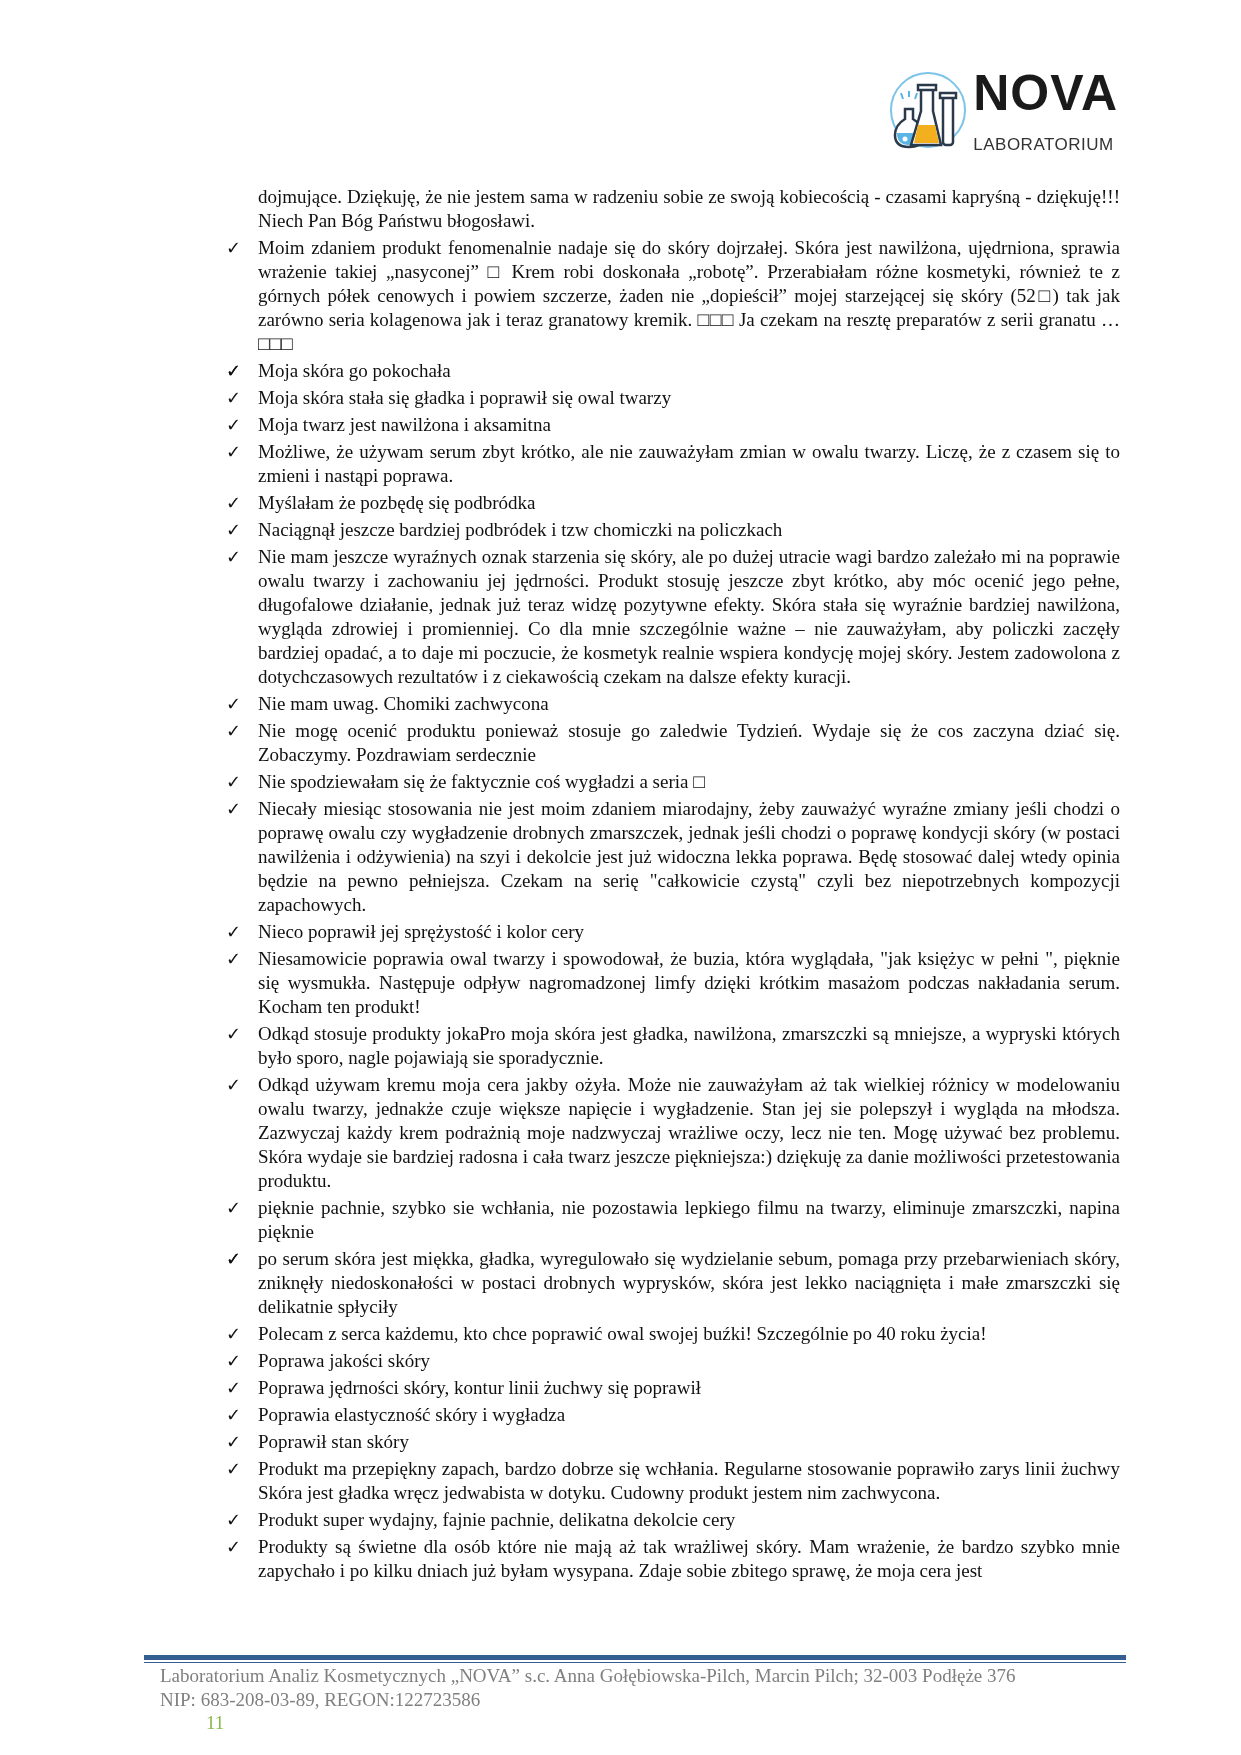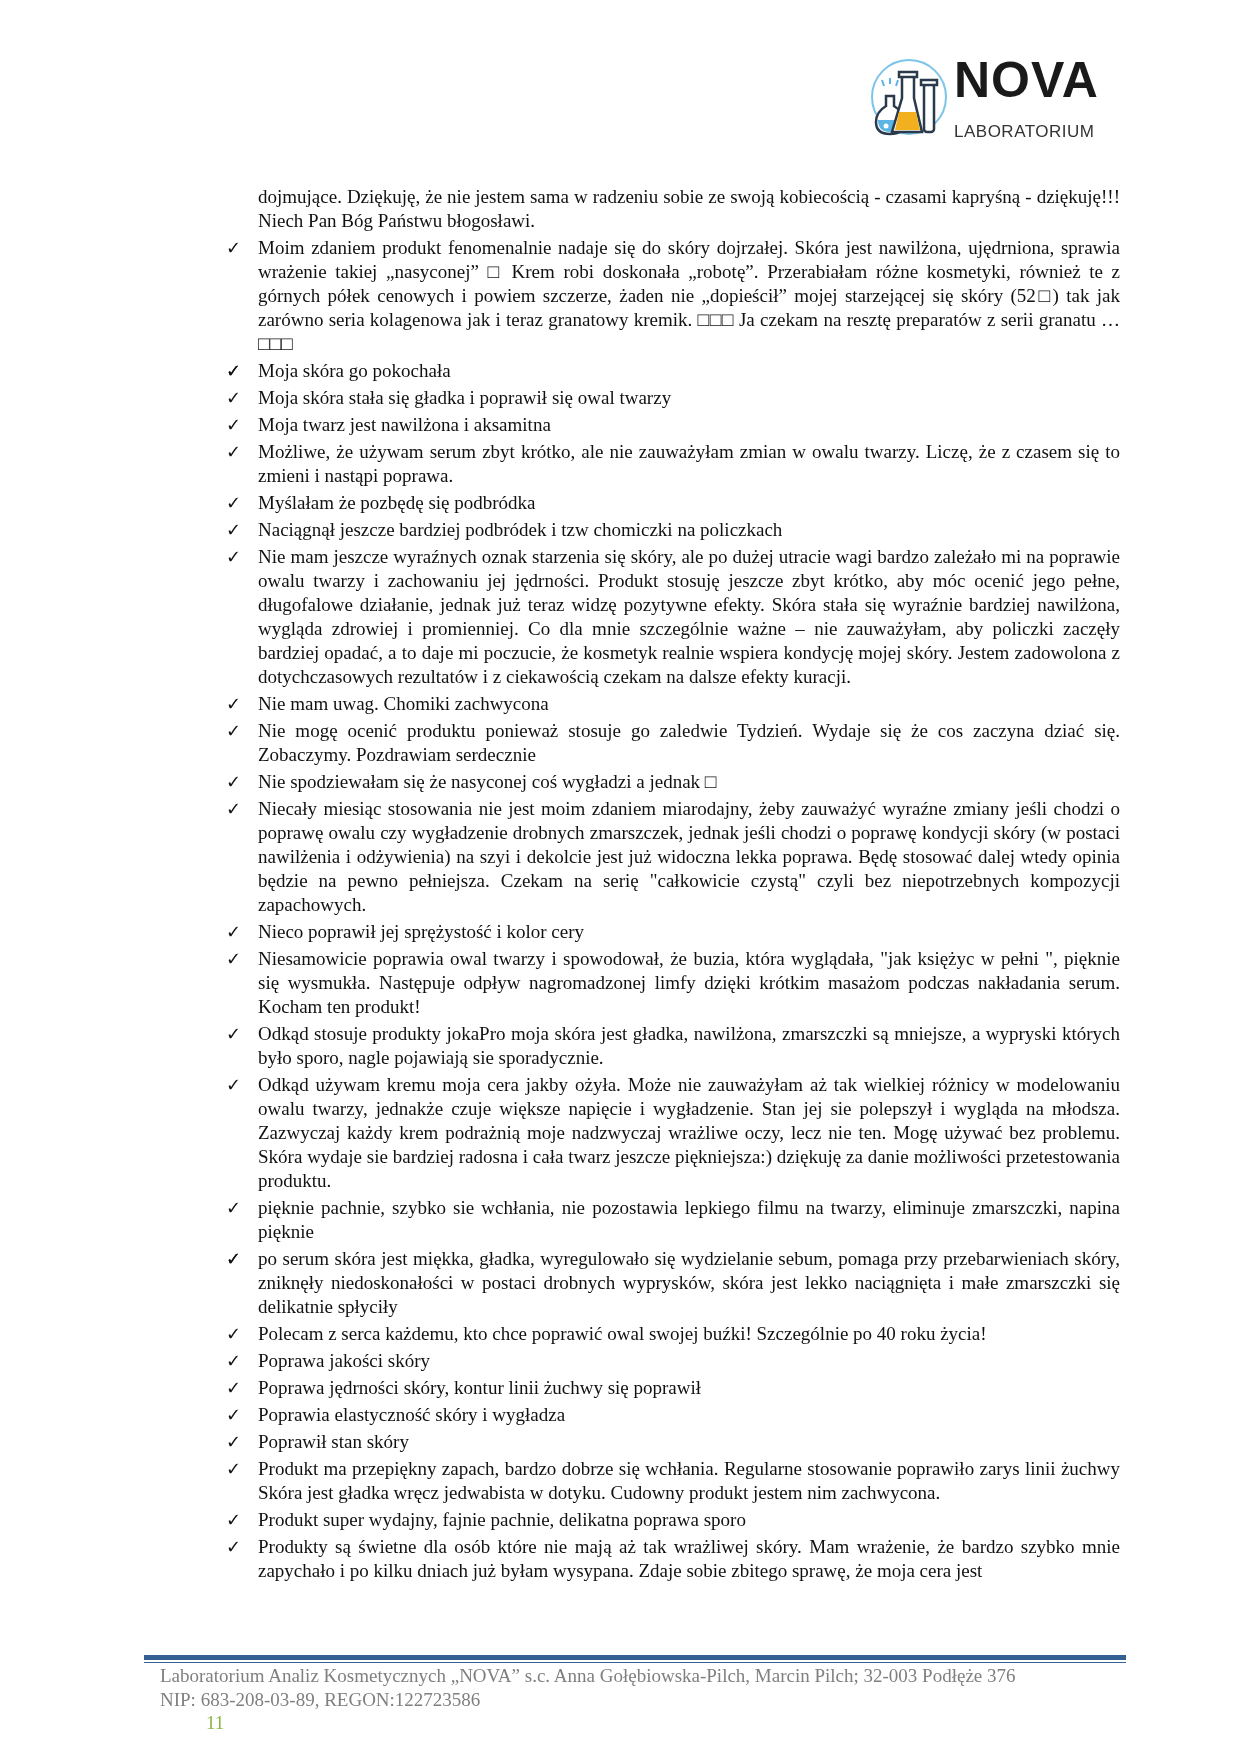--- a/index.html
+++ b/index.html
@@ -1,18 +1,18 @@
 <!DOCTYPE html>
 <html><head>
 <meta charset="utf-8">
 <style>
   html, body { margin: 0; padding: 0; background: #ffffff; }
   body { width: 1241px; height: 1755px; position: relative; overflow: hidden;
          font-family: "Liberation Serif", "DejaVu Serif", serif; color: #111; }
-  .logo { position: absolute; left: 868px; top: 52px; width: 250px; height: 90px; display: flex; align-items: center; }
+  .logo { position: absolute; left: 868px; top: 65px; width: 250px; height: 90px; display: flex; align-items: center; justify-content: flex-end; }
   .logo svg { width: 82px; height: 82px; flex: none; }
   .logo-text { margin-left: 4px; display: flex; flex-direction: column; line-height: 1; }
   .logo-title { font-family: "Liberation Sans", "DejaVu Sans", sans-serif; font-weight: bold; font-size: 50px; letter-spacing: 1px; color: #1a1a1a; }
   .logo-sub { font-family: "Liberation Sans", "DejaVu Sans", sans-serif; font-size: 17px; letter-spacing: 0.5px; color: #333; margin-top: 18px; }
   .content { position: absolute; left: 226px; top: 152px; width: 894px; font-size: 19px; line-height: 24px; }
   .cont { padding-left: 32px; text-align: justify; text-align-last: left; margin-top: 33px; }
   ul.checks { list-style: none; margin: 0; padding: 0; }
   ul.checks li { position: relative; padding-left: 32px; text-align: justify; text-align-last: left; margin-top: 3px; }
   ul.checks li .mark { position: absolute; left: 0; top: 0; font-family: "DejaVu Sans", sans-serif; font-size: 18px; }
   .footer-rule { position: absolute; left: 144px; top: 1655px; width: 982px; }
@@ -52,36 +52,36 @@
       <li><span class="mark">✓</span></li>
       <li><span class="mark">✓</span><span>Moja skóra go pokochała</span></li>
       <li><span class="mark">✓</span><span>Moja skóra stała się gładka i poprawił się owal twarzy</span></li>
       <li><span class="mark">✓</span><span>Moja twarz jest nawilżona i aksamitna</span></li>
       <li><span class="mark">✓</span><span>Możliwe, że używam serum zbyt krótko, ale nie zauważyłam zmian w owalu twarzy. Liczę,  że z czasem się to zmieni i nastąpi poprawa.</span></li>
       <li><span class="mark">✓</span><span>Myślałam że pozbędę się podbródka</span></li>
       <li><span class="mark">✓</span><span>Naciągnął jeszcze bardziej podbródek i tzw chomiczki na policzkach</span></li>
       <li><span class="mark">✓</span><span>Nie mam jeszcze wyraźnych oznak starzenia się skóry, ale po dużej utracie wagi bardzo zależało mi na poprawie owalu twarzy i zachowaniu jej jędrności. Produkt stosuję jeszcze zbyt krótko, aby móc ocenić jego pełne, długofalowe działanie, jednak już teraz widzę pozytywne efekty. Skóra stała się wyraźnie bardziej nawilżona, wygląda zdrowiej i promienniej. Co dla mnie szczególnie ważne – nie zauważyłam, aby policzki zaczęły bardziej opadać, a to daje mi poczucie, że kosmetyk realnie wspiera kondycję mojej skóry. Jestem zadowolona z dotychczasowych rezultatów i z ciekawością czekam na dalsze efekty kuracji.</span></li>
       <li><span class="mark">✓</span><span>Nie mam uwag. Chomiki zachwycona</span></li>
       <li><span class="mark">✓</span><span>Nie mogę ocenić produktu ponieważ stosuje go zaledwie Tydzień. Wydaje się że cos zaczyna dziać się. Zobaczymy. Pozdrawiam serdecznie</span></li>
-      <li><span class="mark">✓</span><span>Nie spodziewałam się że nasyconej coś wygładzi a jednak □</span></li>
+      <li><span class="mark">✓</span><span>Nie spodziewałam się że faktycznie coś wygładzi a seria □</span></li>
       <li><span class="mark">✓</span><span>Niecały miesiąc stosowania nie jest moim zdaniem miarodajny, żeby zauważyć wyraźne zmiany jeśli chodzi o poprawę owalu czy wygładzenie drobnych zmarszczek, jednak jeśli chodzi o poprawę kondycji skóry (w postaci nawilżenia i odżywienia) na szyi i dekolcie jest już widoczna lekka poprawa. Będę stosować dalej wtedy opinia będzie na pewno pełniejsza. Czekam na serię "całkowicie czystą" czyli bez niepotrzebnych kompozycji zapachowych.</span></li>
       <li><span class="mark">✓</span><span>Nieco poprawił jej sprężystość i kolor cery</span></li>
       <li><span class="mark">✓</span><span>Niesamowicie poprawia owal twarzy i spowodował, że buzia, która wyglądała, "jak księżyc w pełni ", pięknie się wysmukła. Następuje odpływ nagromadzonej limfy dzięki krótkim masażom podczas nakładania serum. Kocham ten produkt!</span></li>
       <li><span class="mark">✓</span><span>Odkąd stosuje produkty jokaPro moja skóra jest gładka, nawilżona, zmarszczki są mniejsze, a wypryski których było sporo, nagle pojawiają sie sporadycznie.</span></li>
       <li><span class="mark">✓</span><span>Odkąd używam kremu moja cera jakby ożyła. Może nie zauważyłam aż tak wielkiej różnicy w modelowaniu owalu twarzy, jednakże czuje większe napięcie i wygładzenie. Stan jej sie polepszył i wygląda na młodsza. Zazwyczaj każdy krem podrażnią moje nadzwyczaj wrażliwe oczy, lecz nie ten. Mogę używać bez problemu. Skóra wydaje sie bardziej radosna i cała twarz jeszcze piękniejsza:) dziękuję za danie możliwości przetestowania produktu.</span></li>
       <li><span class="mark">✓</span><span>pięknie pachnie, szybko sie wchłania, nie pozostawia lepkiego filmu na twarzy, eliminuje zmarszczki, napina pięknie</span></li>
       <li><span class="mark">✓</span></li>
       <li><span class="mark">✓</span><span>po serum skóra jest miękka, gładka, wyregulowało się wydzielanie sebum, pomaga przy przebarwieniach skóry, zniknęły niedoskonałości w postaci drobnych wyprysków, skóra jest lekko naciągnięta i małe zmarszczki się delikatnie spłyciły</span></li>
       <li><span class="mark">✓</span><span>Polecam z serca każdemu, kto chce poprawić owal swojej buźki! Szczególnie po 40 roku życia!</span></li>
       <li><span class="mark">✓</span><span>Poprawa jakości skóry</span></li>
       <li><span class="mark">✓</span><span>Poprawa jędrności skóry, kontur linii żuchwy się poprawił</span></li>
       <li><span class="mark">✓</span><span>Poprawia elastyczność skóry i wygładza</span></li>
       <li><span class="mark">✓</span><span>Poprawił stan skóry</span></li>
       <li><span class="mark">✓</span><span>Produkt ma przepiękny zapach, bardzo dobrze się wchłania. Regularne stosowanie poprawiło zarys linii żuchwy Skóra jest gładka wręcz jedwabista w dotyku. Cudowny produkt jestem nim zachwycona.</span></li>
-      <li><span class="mark">✓</span><span>Produkt super wydajny, fajnie pachnie, delikatna poprawa sporo</span></li>
+      <li><span class="mark">✓</span><span>Produkt super wydajny, fajnie pachnie, delikatna dekolcie cery</span></li>
       <li><span class="mark">✓</span><span>Produkty są świetne dla osób które nie mają aż tak wrażliwej skóry. Mam wrażenie, że bardzo szybko mnie zapychało i po kilku dniach już byłam wysypana. Zdaje sobie zbitego sprawę, że moja cera jest</span></li>
     </ul>
 </div>
 
 <div class="footer-rule">
   <div class="thick"></div>
   <div class="thin"></div>
 </div>
 <div class="footer">
   <div>Laboratorium Analiz Kosmetycznych „NOVA” s.c. Anna Gołębiowska-Pilch, Marcin Pilch; 32-003 Podłęże 376</div>

